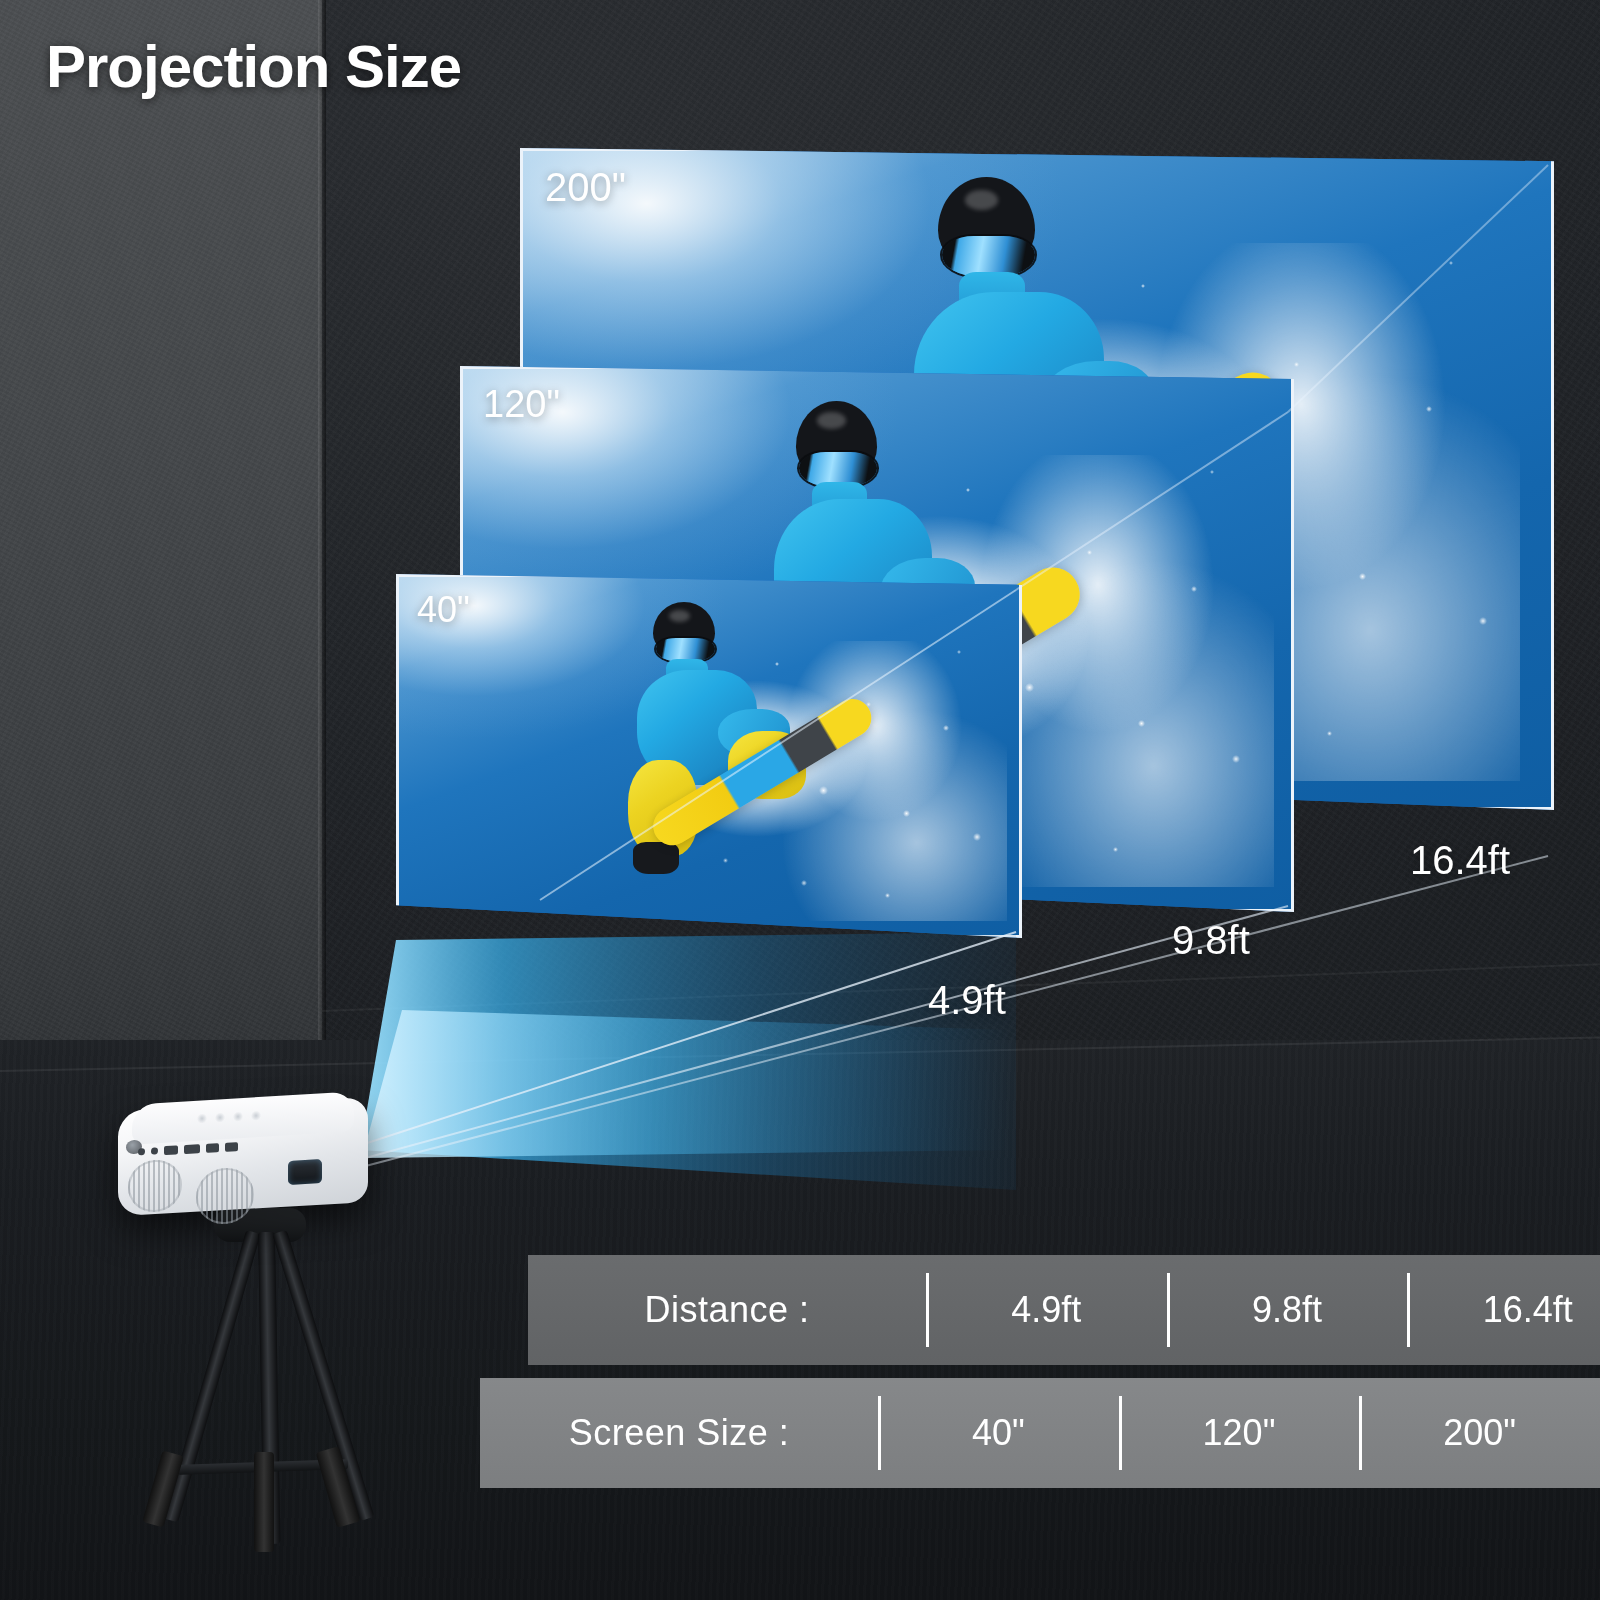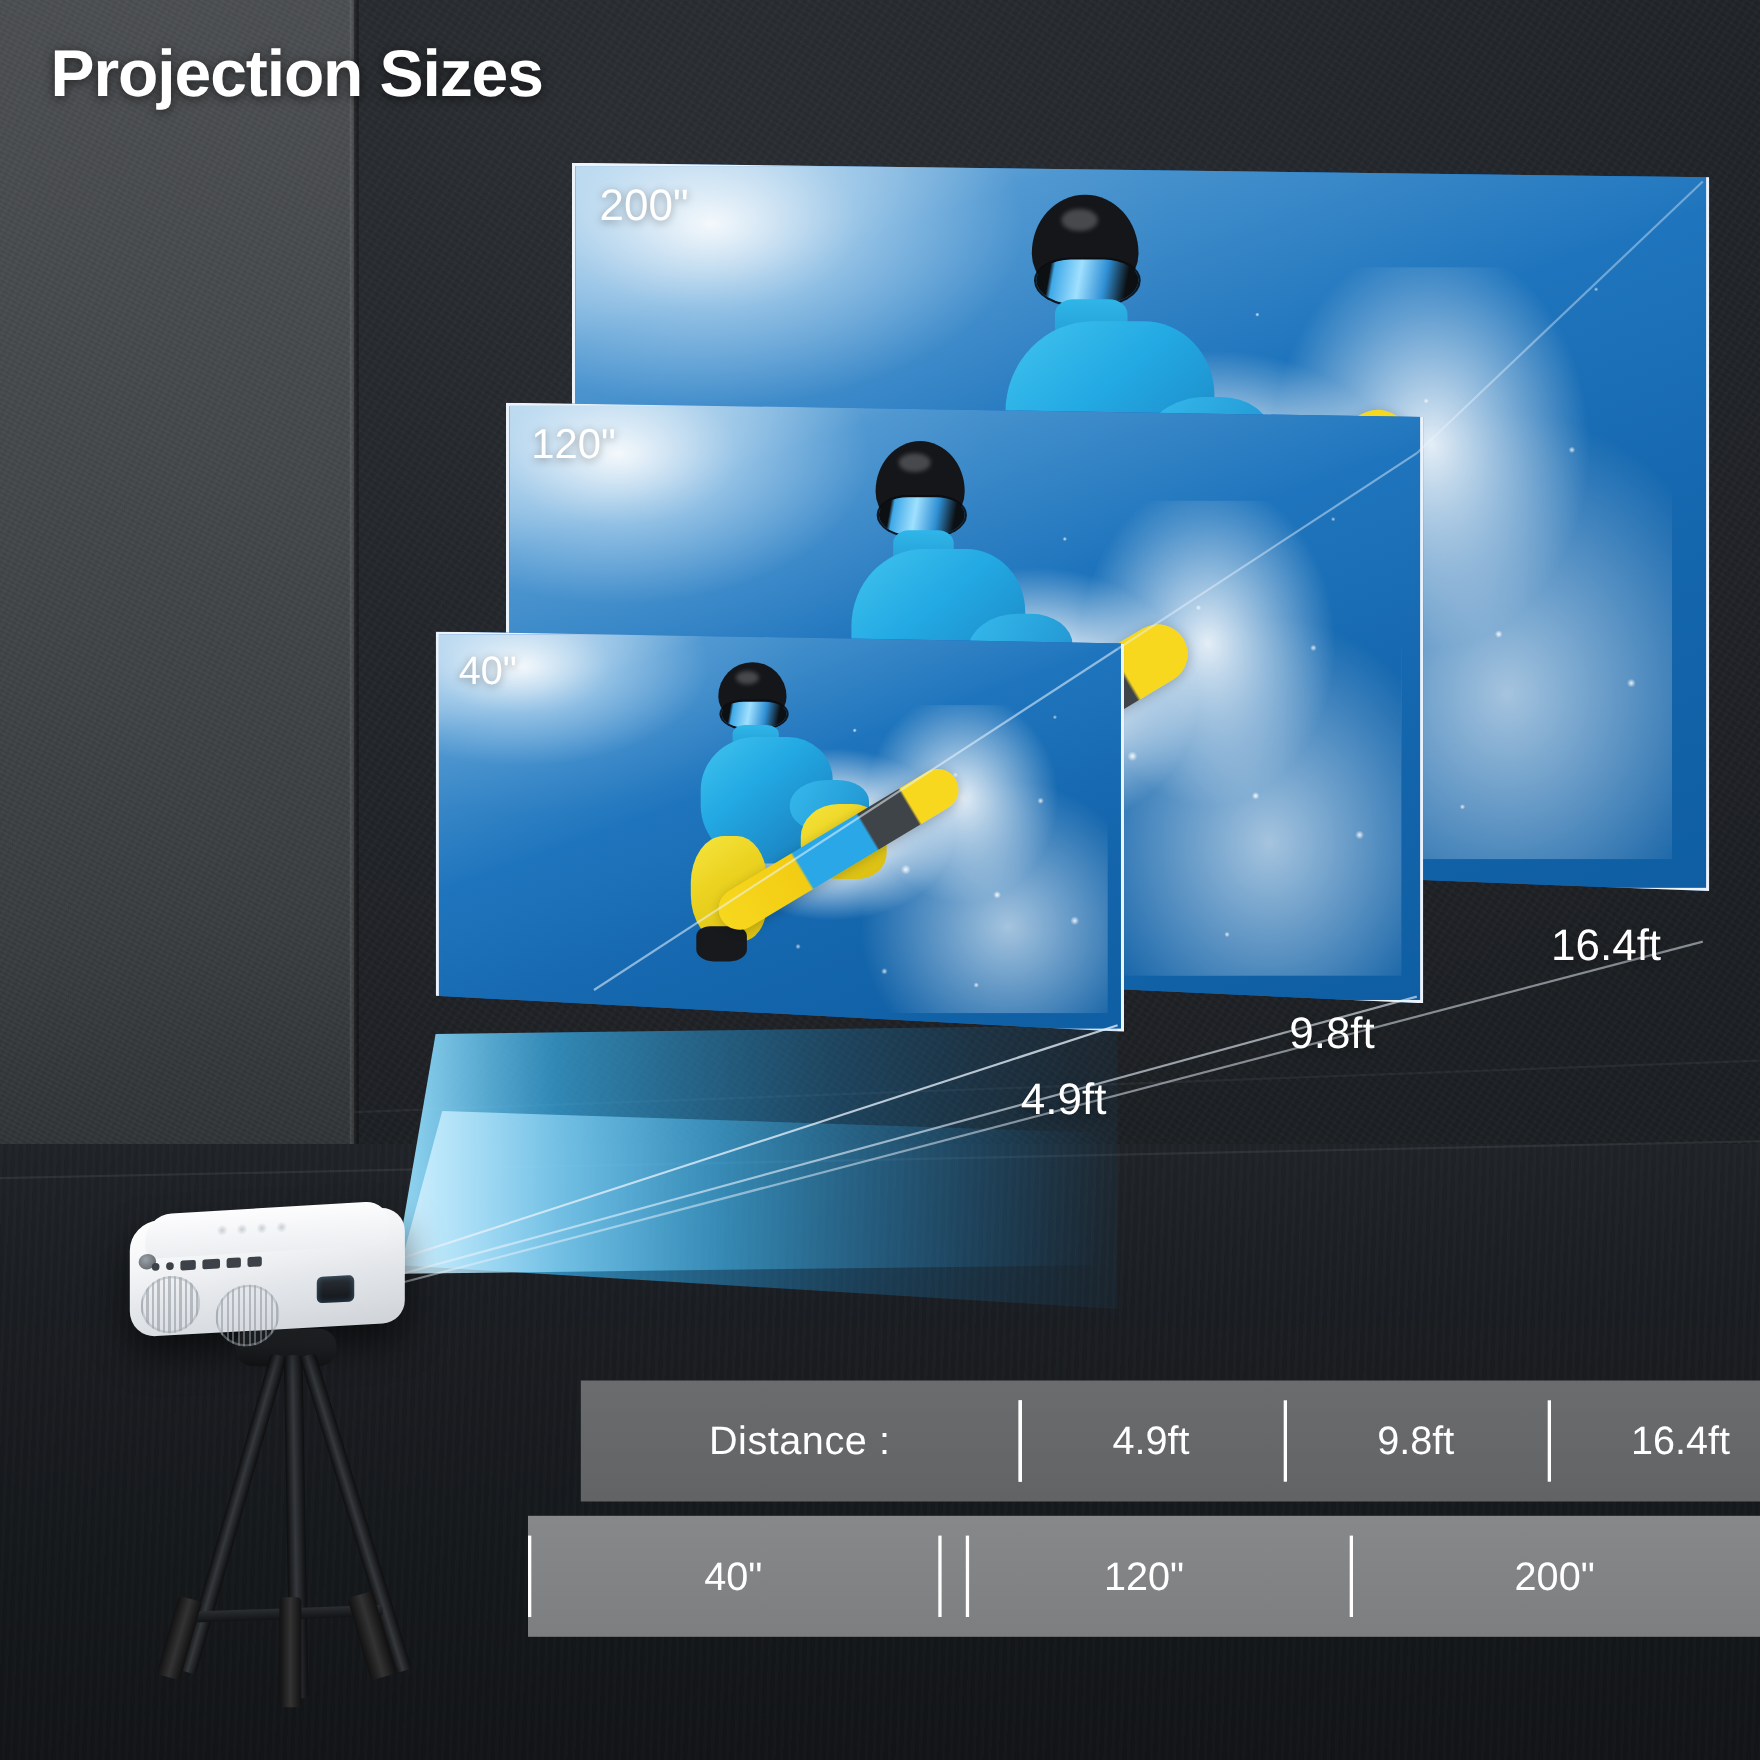--- a/index.html
+++ b/index.html
@@ -235,21 +235,21 @@
 
 <div id="stage">
 
   <div class="wall-left"></div>
   <div class="wall-main"></div>
   <div class="wall-edge"></div>
   <div class="wall-seam-h"></div>
   <div class="floor"></div>
   <div class="floor-line"></div>
 
-  <div class="title">Projection Sizes</div>
+  <div class="title">Projection Size</div>
 
   <div class="screen" style="left:520px;top:148px;width:1028px;height:656px;
               clip-path:polygon(0 0,100% 2.0%,100% 100%,0 94.0%);">
     <div class="sky"></div>
     <div class="snow-burst" style="left:41%;top:14%;width:56%;height:82%;"></div>
     <div class="spray" style="left:44%;top:10%;width:54%;height:86%;"></div>
 
     <div class="rider" style="left:0;top:0;width:100%;height:100%;">
       <div class="helmet" style="left:40.4%;top:4.0%;width:9.4%;height:14.0%;"></div>
       <div class="helmet-gloss" style="left:43.0%;top:6.0%;width:3.2%;height:3.0%;"></div>
@@ -378,20 +378,21 @@
     <div class="spec-label">Distance :</div>
     <div class="sep-first"></div>
     <div class="spec-cells">
       <div class="spec-cell" style="border:0;">4.9ft</div>
       <div class="spec-cell">9.8ft</div>
       <div class="spec-cell">16.4ft</div>
     </div>
   </div>
 
   <div class="spec spec-row2">
+    <div class="spec-label">Screen Size :</div>
     <div class="sep-first"></div>
     <div class="spec-cells">
       <div class="spec-cell" style="border:0;">40"</div>
       <div class="spec-cell">120"</div>
       <div class="spec-cell">200"</div>
     </div>
   </div>
 
 </div>
 

